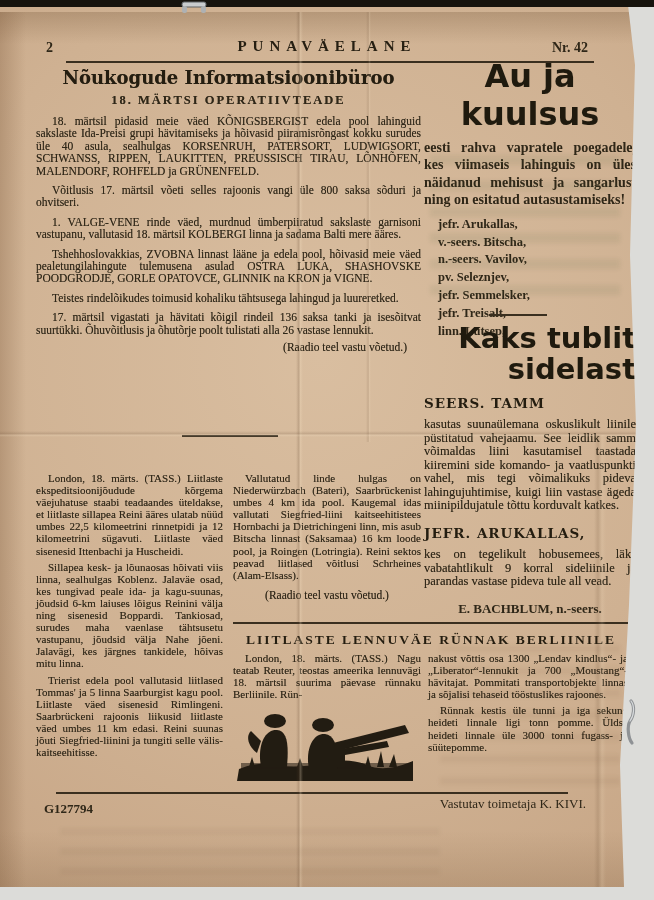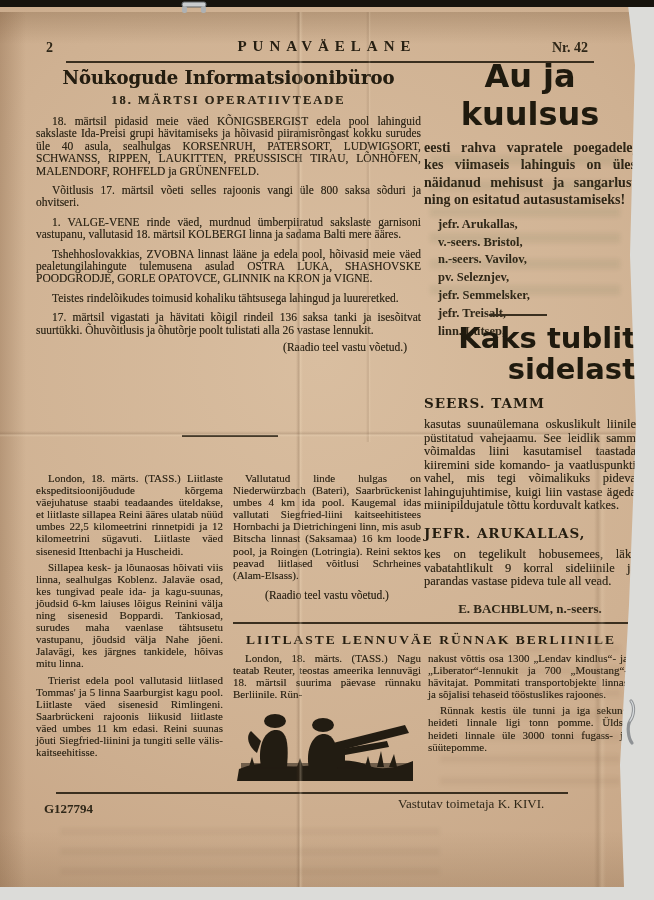--- a/index.html
+++ b/index.html
@@ -74,21 +74,21 @@
   .divider2{left:489px;top:309px;width:58px;height:2px;}
 
   .signal{position:absolute;left:424px;top:318px;width:212px;}
   .signal .title{font-size:29px;line-height:31px;text-align:right;}
   .signal .sub{text-align:left;font-size:13.5px;letter-spacing:1px;margin-top:10px;color:#241d10;}
   .signal p{font-size:12.5px;line-height:13.5px;margin-top:7px;text-align:justify;}
   .signal .byline{text-align:center;font-size:13px;margin-top:12px;font-weight:bold;}
 
   .foot-rule{left:56px;top:787px;width:512px;height:2px;}
   .print-code{position:absolute;left:44px;top:796px;font-size:13px;font-weight:bold;}
-  .editor{position:absolute;left:398px;top:791px;width:210px;text-align:left;font-size:13px;}
+  .editor{position:absolute;left:376px;top:791px;width:210px;text-align:right;font-size:13px;}
 
   .staple-top{position:absolute;left:180px;top:0;z-index:7;}
   .staple-side{position:absolute;left:624px;top:698px;z-index:7;}
 </style>
 </head>
 <body>
 
 <div class="paper">
 
   <div class="hdr-num" style="left:46px;top:35px;">2</div>
@@ -152,21 +152,21 @@
       <path d="M12,64 l3,-10 l3,10 Z"></path>
       <path d="M60,64 l3,-9 l3,9 Z"></path>
     </g>
   </svg>
 
   <div class="honor">
     <div class="title sans-head">Au ja kuulsus</div>
     <div class="lead">eesti rahva vapratele poegadele, kes viimaseis lahinguis on üles näidanud mehisust ja sangarlust ning on esitatud autasustamiseks!</div>
     <ul>
       <li>jefr. Arukallas,</li>
-      <li>v.-seers. Bristol,</li>
+      <li>v.-seers. Bitscha,</li>
       <li>n.-seers. Vavilov,</li>
       <li>pv. Seleznjev,</li>
       <li>jefr. Semmelsker,</li>
       <li>jefr. Treisalt,</li>
       <li>linn. Lutsep,</li>
     </ul>
   </div>
 
   <div class="rule divider2"></div>
 

